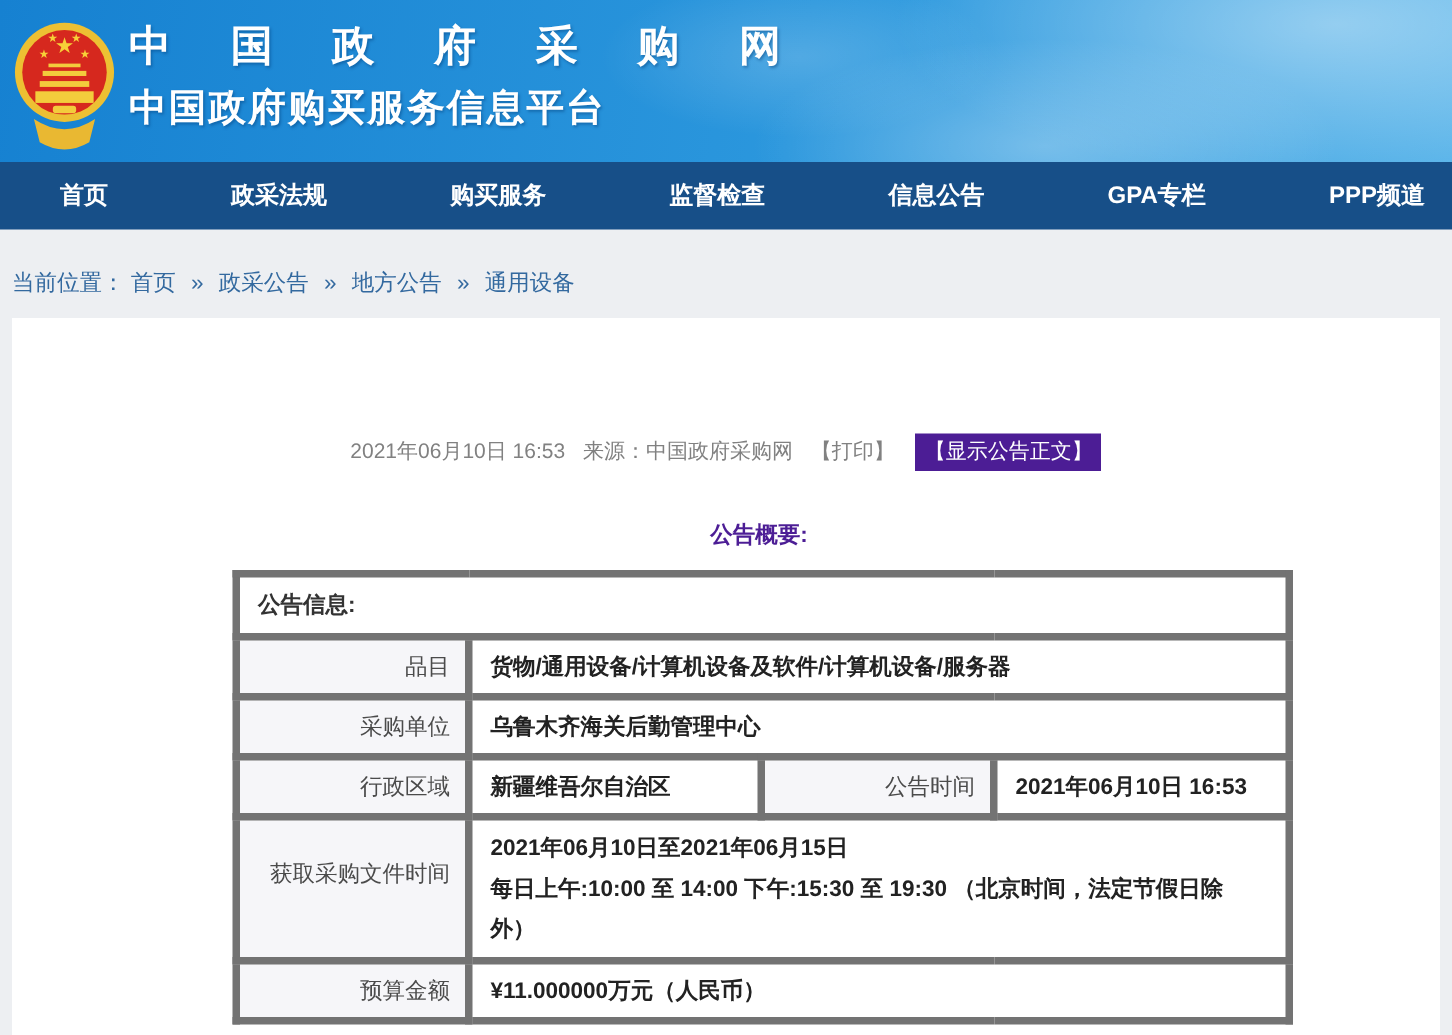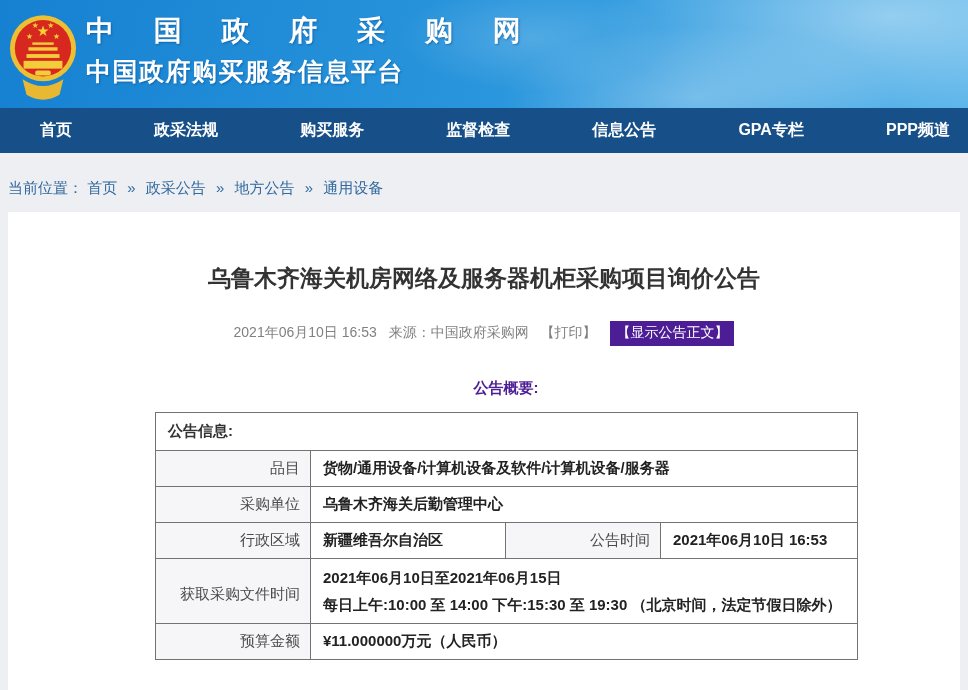--- a/index.html
+++ b/index.html
@@ -45,21 +45,21 @@
   .meta .print { cursor:pointer; }
   .meta .badge {
     background:#4c1d95; color:#fff; padding:3px 6px 4px; margin-left:6px; cursor:pointer;
     display:inline-block;
   }
   .content-col { width:702px; margin:0 0 0 147px; }
   .summary-heading { text-align:center; margin-top:33px; font-size:15px; font-weight:bold; color:#4c1d95; }
 
   
   table.notice { border-collapse:collapse; width:702px; margin-top:14px; background:#fff; table-layout:fixed; }
-  table.notice td { border:1px solid #737373; font-size:15px; vertical-align:middle; }
+  table.notice td { border:5px solid #737373; font-size:15px; vertical-align:middle; }
   td.lbl { background:#f6f6f9; text-align:right; padding:8px 10px; color:#4b4b4b; font-size:14px; }
   td.val { font-weight:bold; color:#222; padding:8px 12px; }
   tr.section-row td { font-weight:bold; color:#333; text-align:left; padding:9px 12px; font-size:15px; background:#fff; }
   tr.tall td.lbl { vertical-align:top; padding-top:26px; }
   tr.tall td.val { line-height:27px; padding:5px 12px; }
 </style>
 </head>
 <body>
 
 <div class="banner">
@@ -102,21 +102,20 @@
   <span class="sep">»</span>
   <a>政采公告</a>
   <span class="sep">»</span>
   <a>地方公告</a>
   <span class="sep">»</span>
   <a>通用设备</a>
 </div>
 
 <div class="panel">
 
-  <h1 class="page-title">乌鲁木齐海关机房网络及服务器机柜采购项目询价公告</h1>
 
   <div class="meta">
     <span>2021年06月10日 16:53</span>
     <span style="margin-right:0;">来源：</span><span style="margin-left:0;">中国政府采购网</span>
     <span class="print">【打印】</span>
     <span class="badge">【显示公告正文】</span>
   </div>
 
   <div class="content-col">
     <div class="summary-heading">公告概要:</div>

